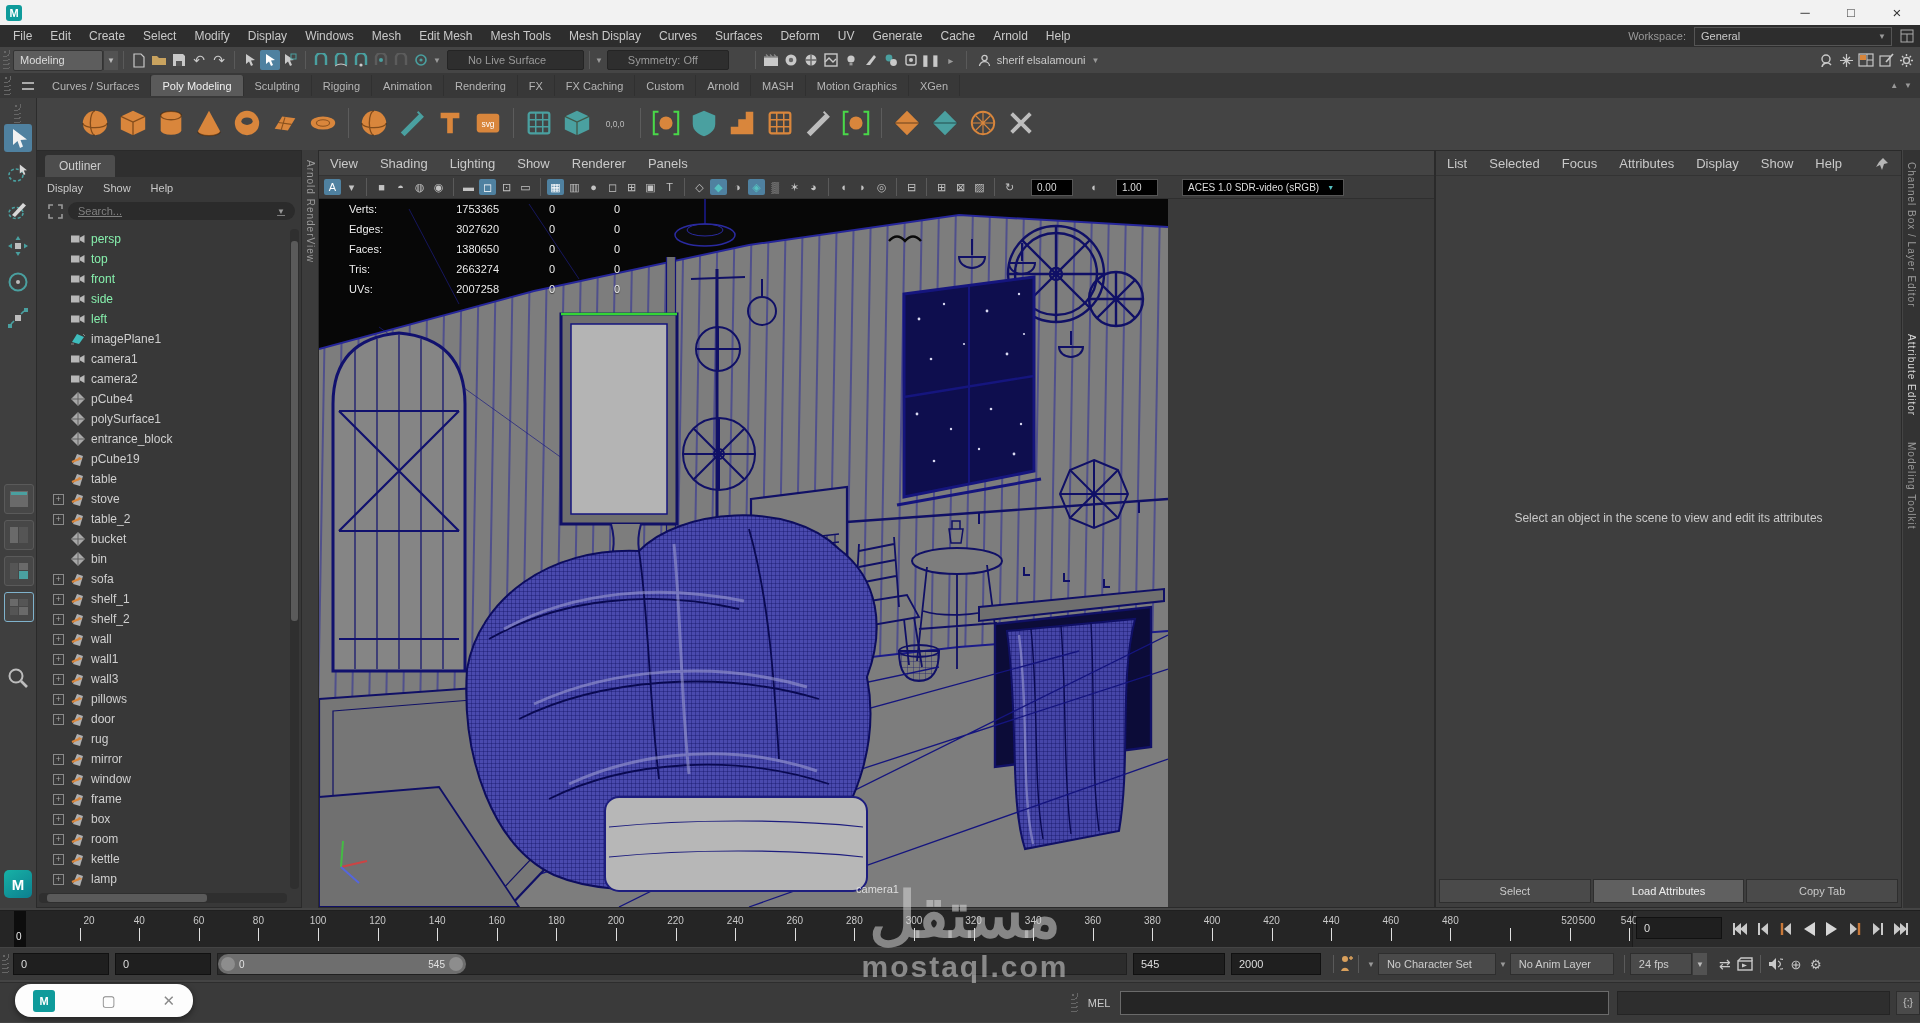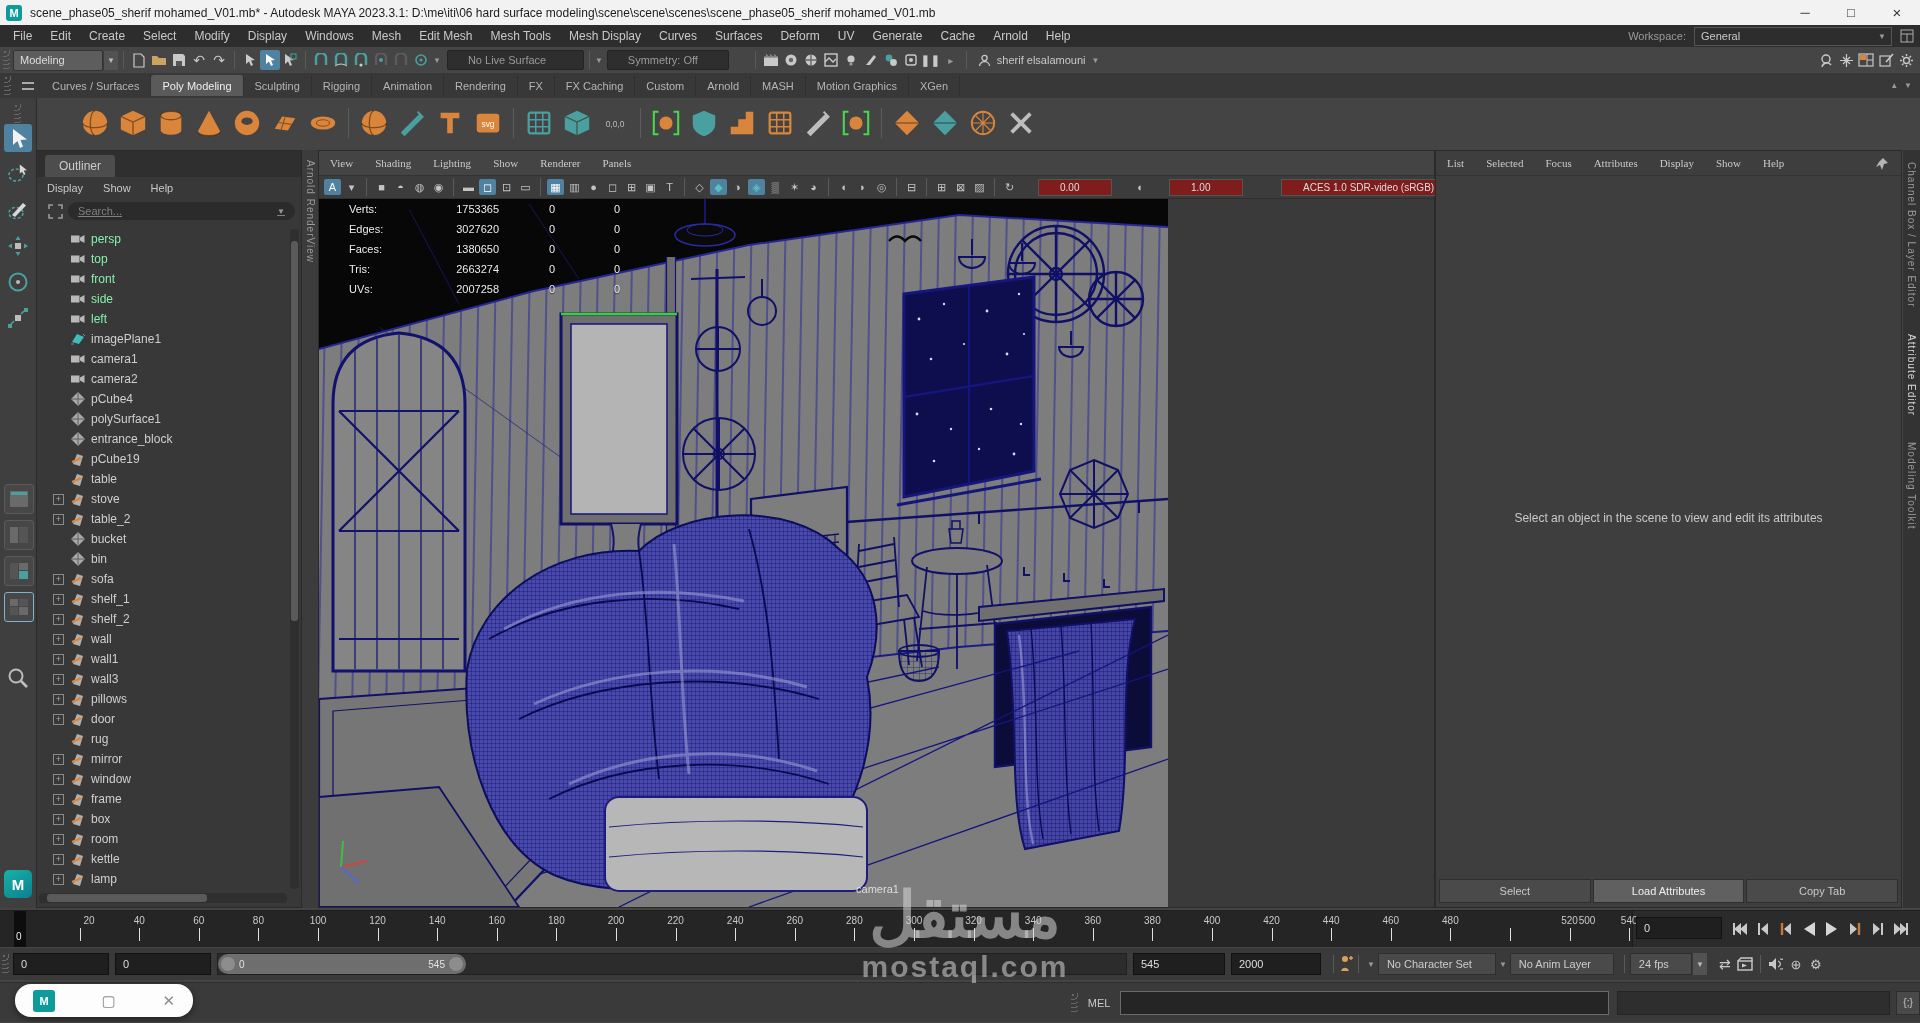--- a/index.html
+++ b/index.html
@@ -49,26 +49,26 @@
   .oicon{width:16px;height:16px;margin:0 5px 0 6px;flex:none;}
   .oscroll{position:absolute;right:2px;top:78px;width:9px;bottom:18px;background:#2f2f2f;border-radius:4px;}
   .othumb{position:absolute;left:1px;width:7px;background:#5a5a5a;border-radius:3px;}
   .ohscroll{position:absolute;left:2px;right:14px;bottom:4px;height:10px;background:#2f2f2f;border-radius:4px;}
   .ohthumb{position:absolute;top:1px;height:8px;background:#5a5a5a;border-radius:3px;}
   
   .vtab{writing-mode:vertical-rl;color:#9a9a9a;font-size:10px;letter-spacing:1px;}
   
   .vpanel{left:318px;top:150px;width:1117px;height:758px;background:#3a3a3a;border:1px solid #2a2a2a;box-sizing:border-box;}
   .vpmenus{height:24px;display:flex;align-items:center;background:#444;border-bottom:1px solid #333;}
-  .vpmitem{color:#c9c9c9;font-size:11px;padding:0 11px;font-family:Liberation Serif, serif;}
+  .vpmitem{color:#c9c9c9;font-size:13px;padding:0 11px;}
   .vptools{height:22px;display:flex;align-items:center;background:#3c3c3c;border-bottom:1px solid #2f2f2f;padding-left:4px;}
   .icbox{width:17px;height:16px;display:inline-flex;align-items:center;justify-content:center;color:#c3c3c3;font-size:11px;border-radius:2px;margin:0 1px;flex:none;}
   .icbox.lit{background:#4f81a0;color:#fff;}
   .icbox.teal{color:#56c0c0;}
-  .vpfield{background:#7f1d1d;border:1px solid #555;color:#ddd;font-size:10px;height:15px;display:flex;align-items:center;padding:0 21px;margin:0 19px;min-width:30px;}
+  .vpfield{background:#000000;border:1px solid #555;color:#ddd;font-size:10px;height:15px;display:flex;align-items:center;padding:0 5px;margin:0 12px;min-width:30px;}
   .hudrow{position:absolute;height:20px;color:#ececec;font-size:11px;text-shadow:0 1px 1px rgba(0,0,0,.6);}
   .hudlabel{position:absolute;left:0;}
   .hudv{position:absolute;text-align:right;}
   
   .aepanel{left:1435px;top:150px;width:467px;height:758px;background:#3e3e3e;border:1px solid #2a2a2a;box-sizing:border-box;}
   .aebtn{height:22px;background:#4a4a4a;border:1px solid #2e2e2e;color:#c9c9c9;font-size:11px;display:flex;align-items:center;justify-content:center;flex:1;margin:0 1px;}
   .aebtn.active{background:#606060;color:#eee;}
   .sidetabs{left:1903px;top:150px;width:17px;height:758px;background:#333;}
   
   .ruler{left:0;top:910px;width:1920px;height:36px;background:#2b2b2b;border-top:1px solid #1f1f1f;}
@@ -170,21 +170,20 @@
           <path d="M16,4 V28 M4,16 H28 M8,8 L24,24 M24,8 L8,24" stroke="currentColor" stroke-width="1.2"></path>
         </symbol>
       <symbol id="sh-x" viewBox="0 0 32 32">
           <path d="M6,6 L26,26 M26,6 L6,26" stroke="currentColor" stroke-width="4"></path>
         </symbol>
     </defs>
   </svg>
 
   <div class="abs titlebar flex">
     <div style="margin:0 8px 0 6px" class="mayabadge">M</div>
-    <div style="white-space:nowrap">scene_phase05_sherif mohamed_V01.mb* - Autodesk MAYA 2023.3.1: D:\me\iti\06 hard surface modeling\scene\scene\scenes\scene_phase05_sherif mohamed_V01.mb</div>
     <div style="flex:1"></div>
     <div class="winbtn">─</div>
     <div class="winbtn">□</div>
     <div class="winbtn" style="font-size:15px">×</div>
   </div>
 
   <div class="abs menubar flex">
     <div id="menubar-items" class="flex" style="padding-left:4px">
         <span class="mitem">File</span>
         <span class="mitem">Edit</span>

